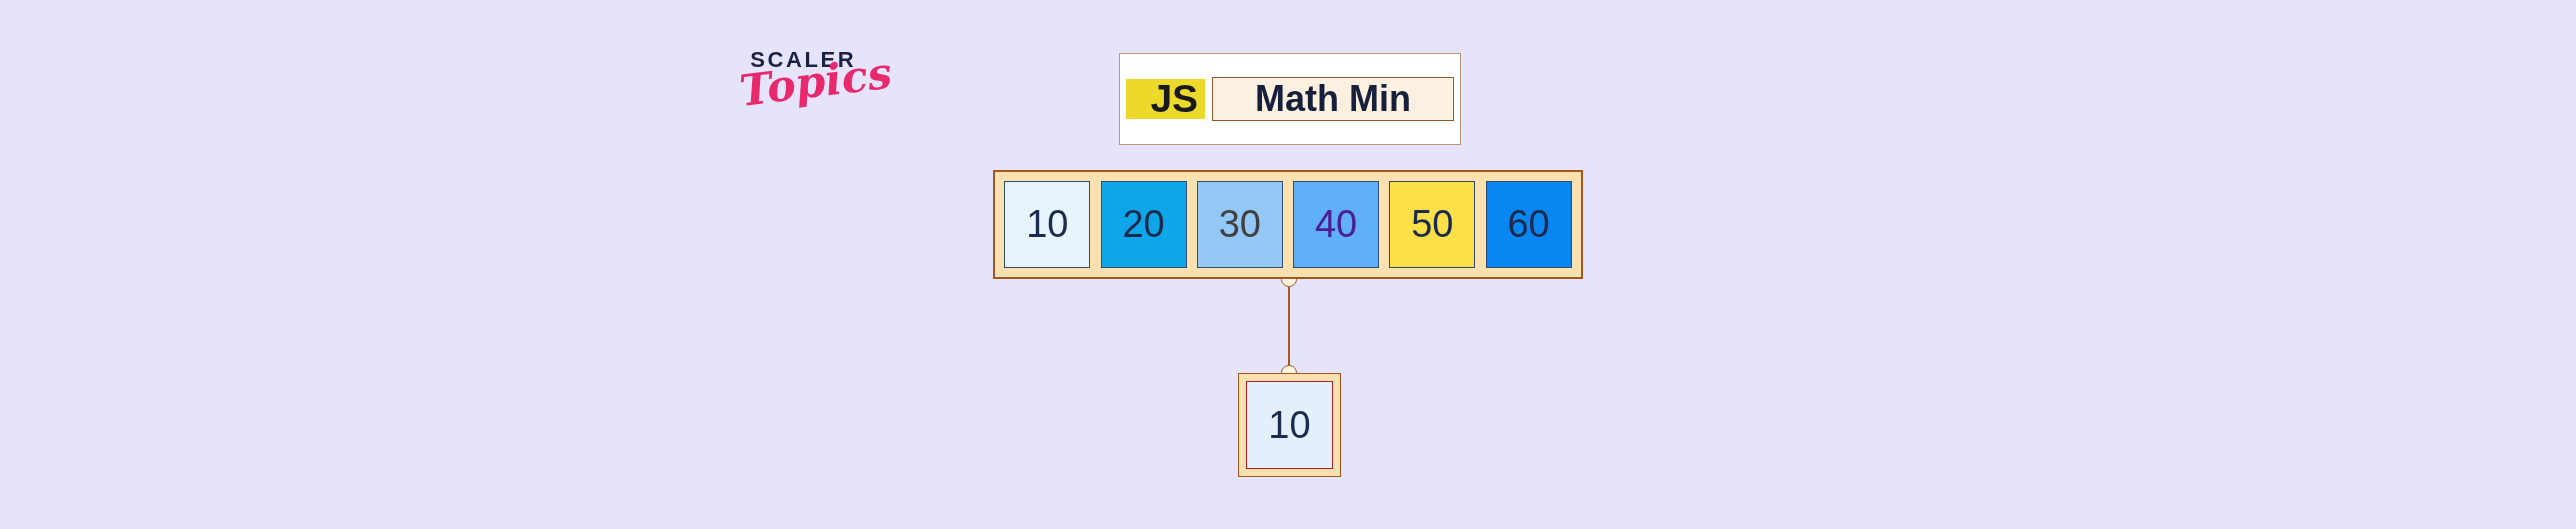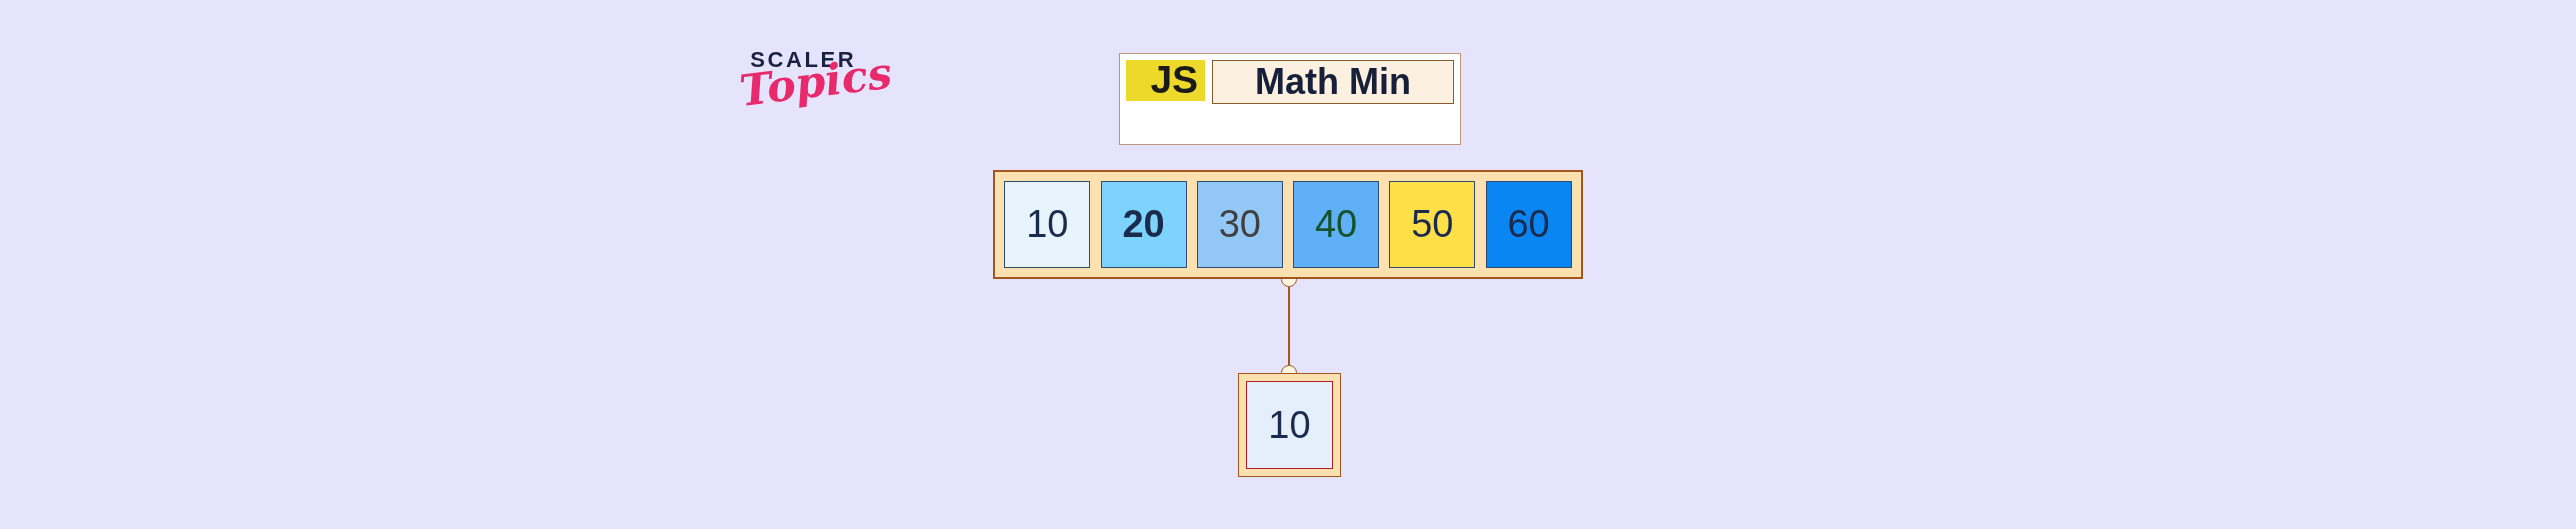--- a/index.html
+++ b/index.html
@@ -32,21 +32,21 @@
     transform: rotate(-7deg);
     transform-origin: left center;
   }
 
   
   .title-panel {
     position: absolute; left: 1119px; top: 53px;
     width: 342px; height: 92px;
     box-sizing: border-box;
     border: 1.7px solid;
-    display: flex; align-items: flex-start;
+    display: flex; align-items: center;
     gap: 7px; padding: 6px;
   }
   .js-badge {
     width: 79px;
     display: flex; align-items: flex-end; justify-content: flex-end;
     font-weight: bold; font-size: 39px;
     padding: 0 6.9px 1.7px 0;
     box-sizing: border-box;
     line-height: 1;
   }
@@ -119,23 +119,23 @@
     <div class="logo-sub" style="color: rgb(232, 41, 107);">Topics</div>
   </div>
 
   <div class="title-panel" style="background: rgb(255, 255, 255); border-color: rgb(187, 150, 120);">
     <div class="js-badge" style="background: rgb(237, 217, 41); color: rgb(26, 26, 26);">JS</div>
     <div class="title-box" style="background: rgb(252, 241, 224); border-color: rgb(138, 90, 46); color: rgb(22, 32, 58);">Math Min</div>
   </div>
 
   <div class="array-container" style="background: rgb(251, 224, 176); border-color: rgb(163, 87, 31);">
     <div class="array-cell" style="background: rgb(232, 244, 252); border-color: rgb(46, 74, 110); color: rgb(27, 43, 77);">10</div>
-    <div class="array-cell" style="background: #7dd3fc; border-color: rgb(46, 74, 110); color: rgb(27, 43, 77); font-weight: bold;">20</div>
+    <div class="array-cell" style="background: #0ea5e9; border-color: rgb(46, 74, 110); color: rgb(27, 43, 77);">20</div>
     <div class="array-cell" style="background: rgb(147, 199, 245); border-color: rgb(46, 74, 110); color: #404040;">30</div>
-    <div class="array-cell" style="background: rgb(95, 176, 247); border-color: rgb(46, 74, 110); color: #14532d;">40</div>
+    <div class="array-cell" style="background: rgb(95, 176, 247); border-color: rgb(46, 74, 110); color: #4c1d95;">40</div>
     <div class="array-cell" style="background: #fde047; border-color: rgb(46, 74, 110); color: rgb(27, 43, 77);">50</div>
     <div class="array-cell" style="background: rgb(9, 134, 242); border-color: rgb(46, 74, 110); color: rgb(27, 43, 77);">60</div>
   </div>
 
   <div class="connector-line" style="background: rgb(163, 87, 31);"></div>
   <div class="connector-node node-top" style="background: rgb(253, 245, 223); border-color: rgb(163, 87, 31);"></div>
   <div class="connector-node node-bottom" style="background: rgb(253, 245, 223); border-color: rgb(163, 87, 31);"></div>
 
   <div class="result-outer" style="background: rgb(251, 224, 176); border-color: rgb(163, 87, 31);">
     <div class="result-inner" style="background: rgb(228, 239, 251); border-color: rgb(176, 31, 36); color: rgb(27, 43, 77);">10</div>

